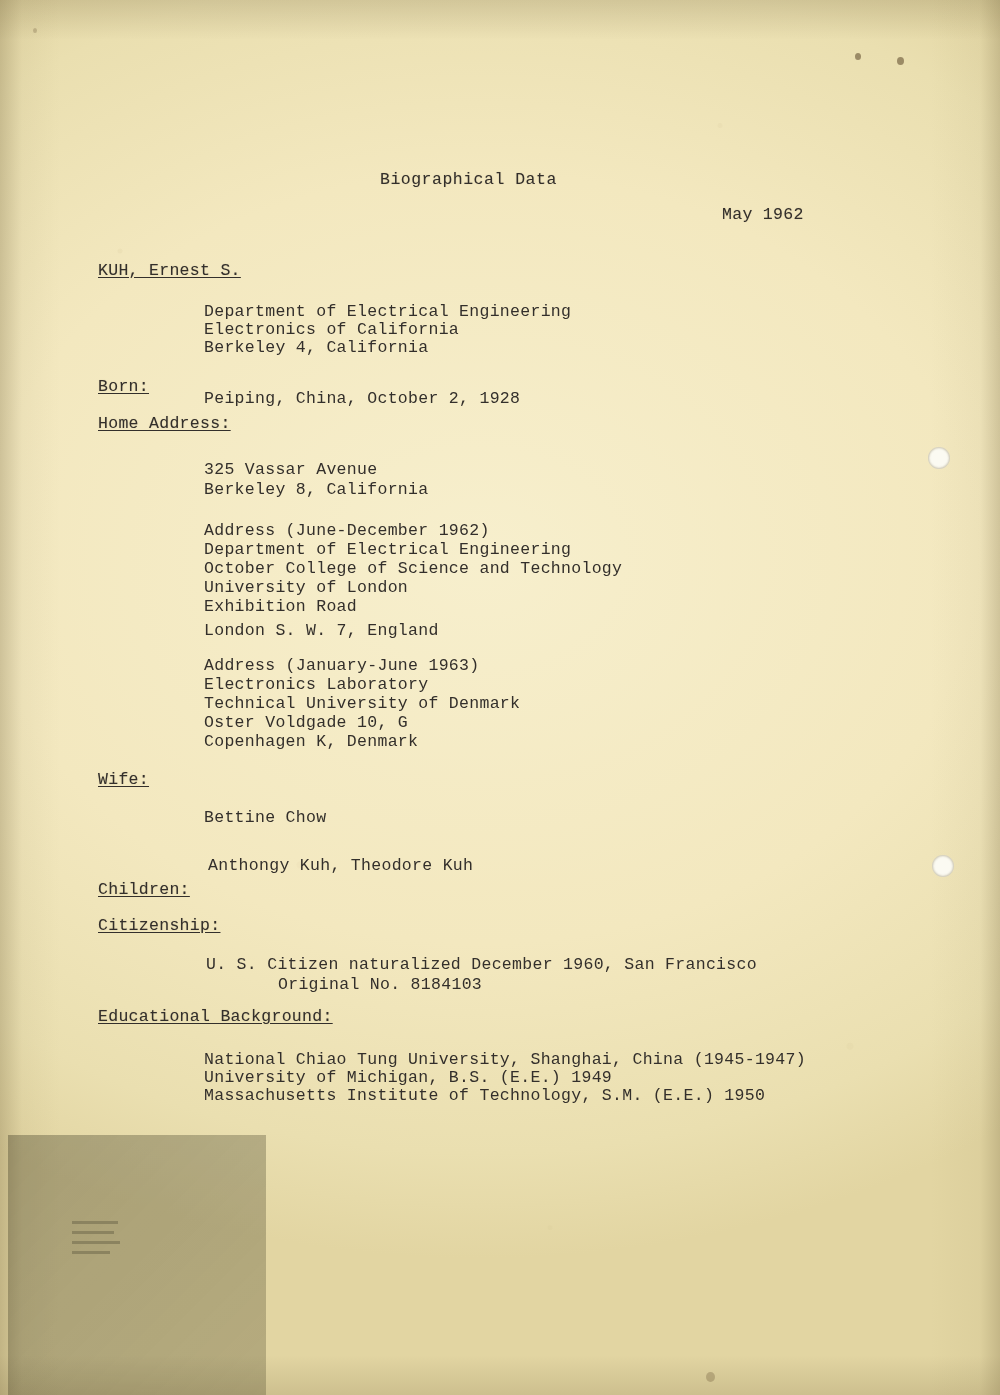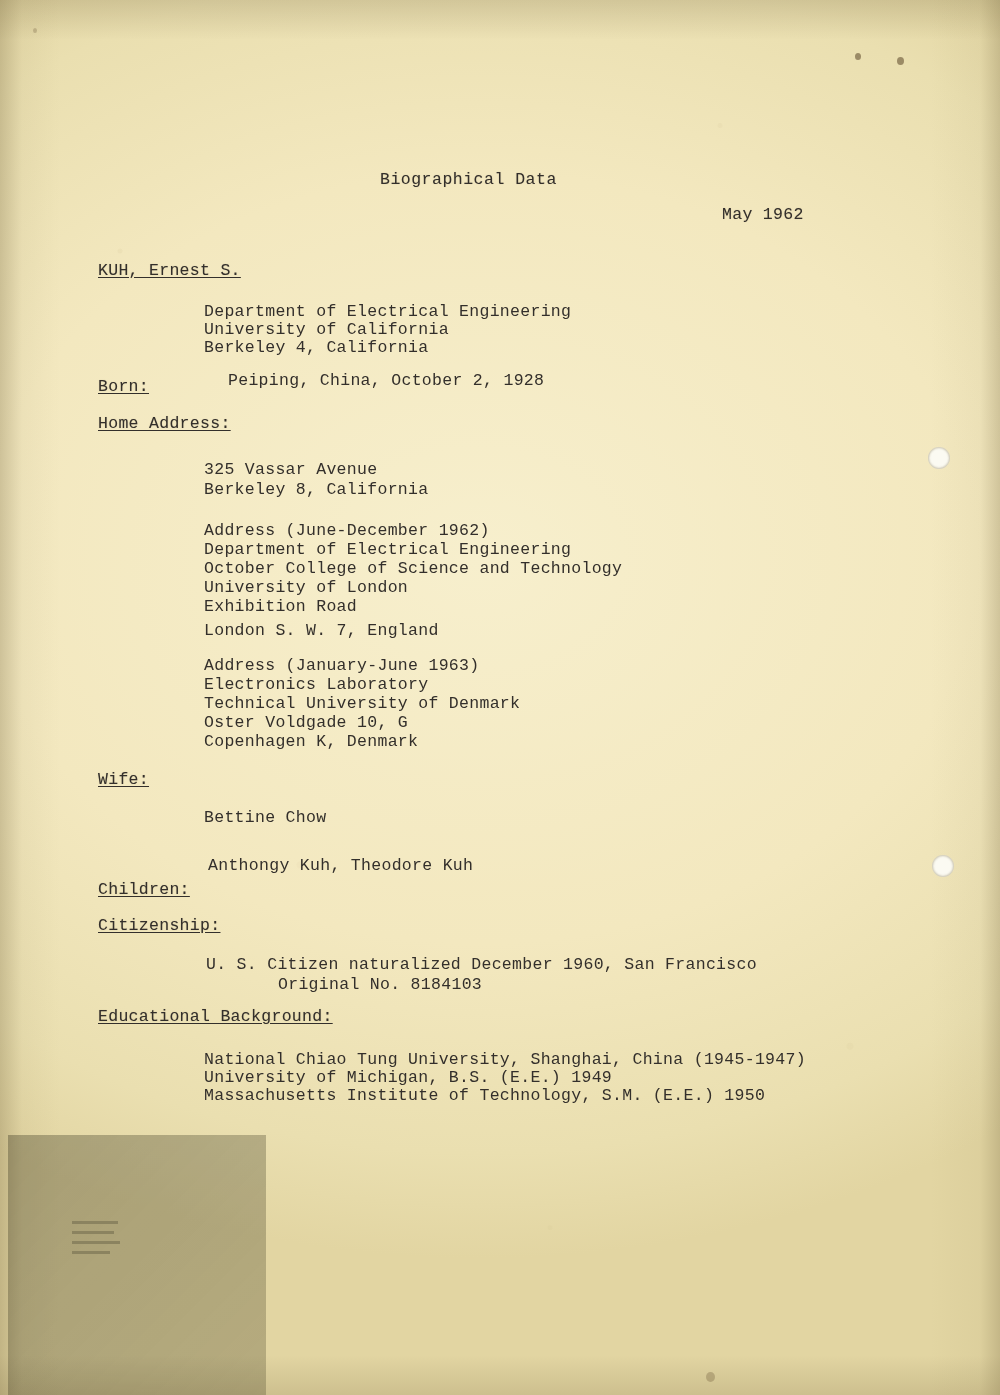--- a/index.html
+++ b/index.html
@@ -132,25 +132,25 @@
 
   <div class="doc">
 
     <div class="line title" style="left:380px; top:170px;">Biographical Data</div>
 
     <div class="line" style="left:722px; top:205px;">May 1962</div>
 
     <div class="line label left" style="top:261px;">KUH, Ernest S.</div>
 
     <div class="blk" style="top:302px;">Department of Electrical Engineering</div>
-    <div class="blk" style="top:320px;">University of California</div>
+    <div class="blk" style="top:320px;">Electronics of California</div>
     <div class="blk" style="top:338px;">Berkeley 4, California</div>
 
     <div class="line label left" style="top:377px;">Born:</div>
-    <div class="blk" style="top:371px;margin-left:24px;">Peiping, China, October 2, 1928</div>
+    <div class="blk" style="top:389px;">Peiping, China, October 2, 1928</div>
 
     <div class="line label left" style="top:414px;">Home Address:</div>
 
     <div class="blk" style="top:460px;">325 Vassar Avenue</div>
     <div class="blk" style="top:480px;">Berkeley 8, California</div>
 
     <div class="blk" style="top:521px;">Address (June-December 1962)</div>
     <div class="blk" style="top:540px;">Department of Electrical Engineering</div>
     <div class="blk" style="top:559px;">October College of Science and Technology</div>
     <div class="blk" style="top:578px;">University of London</div>

